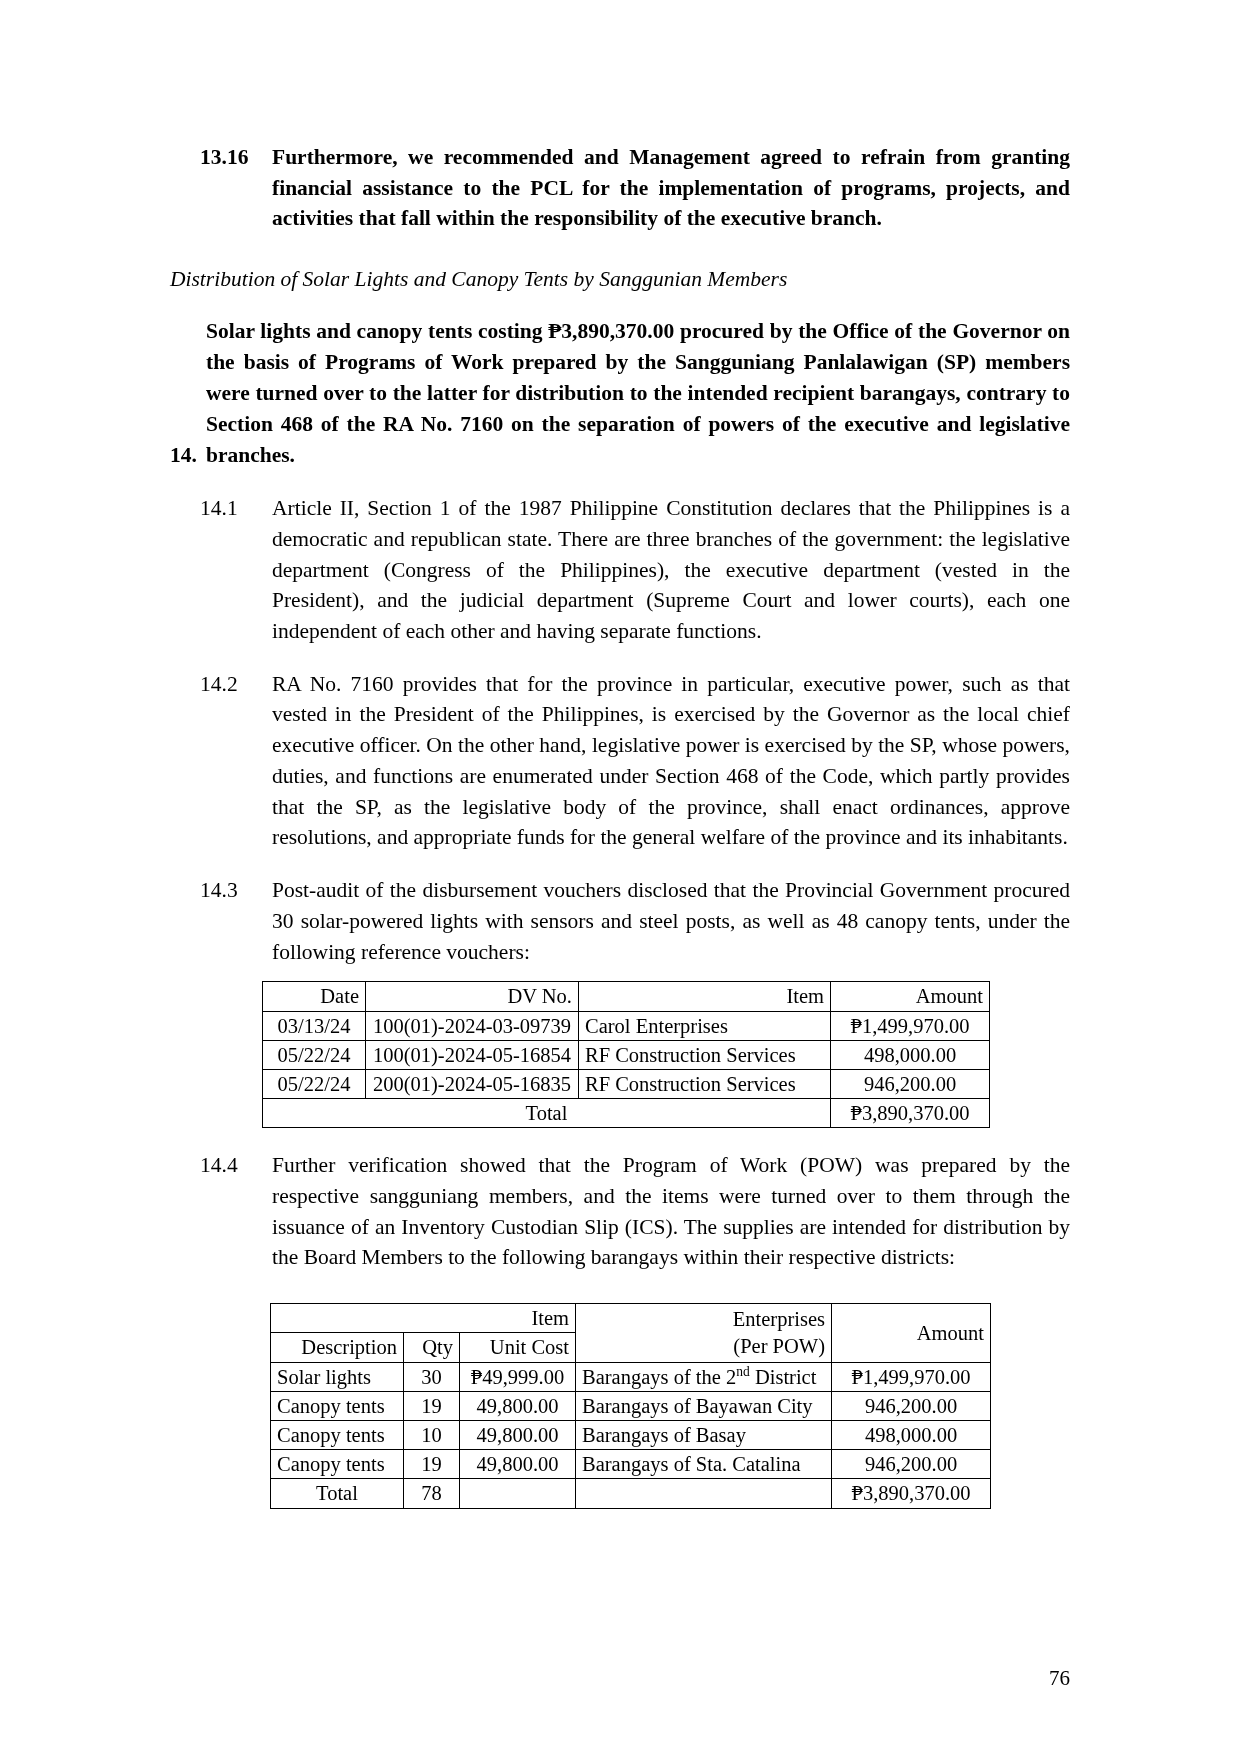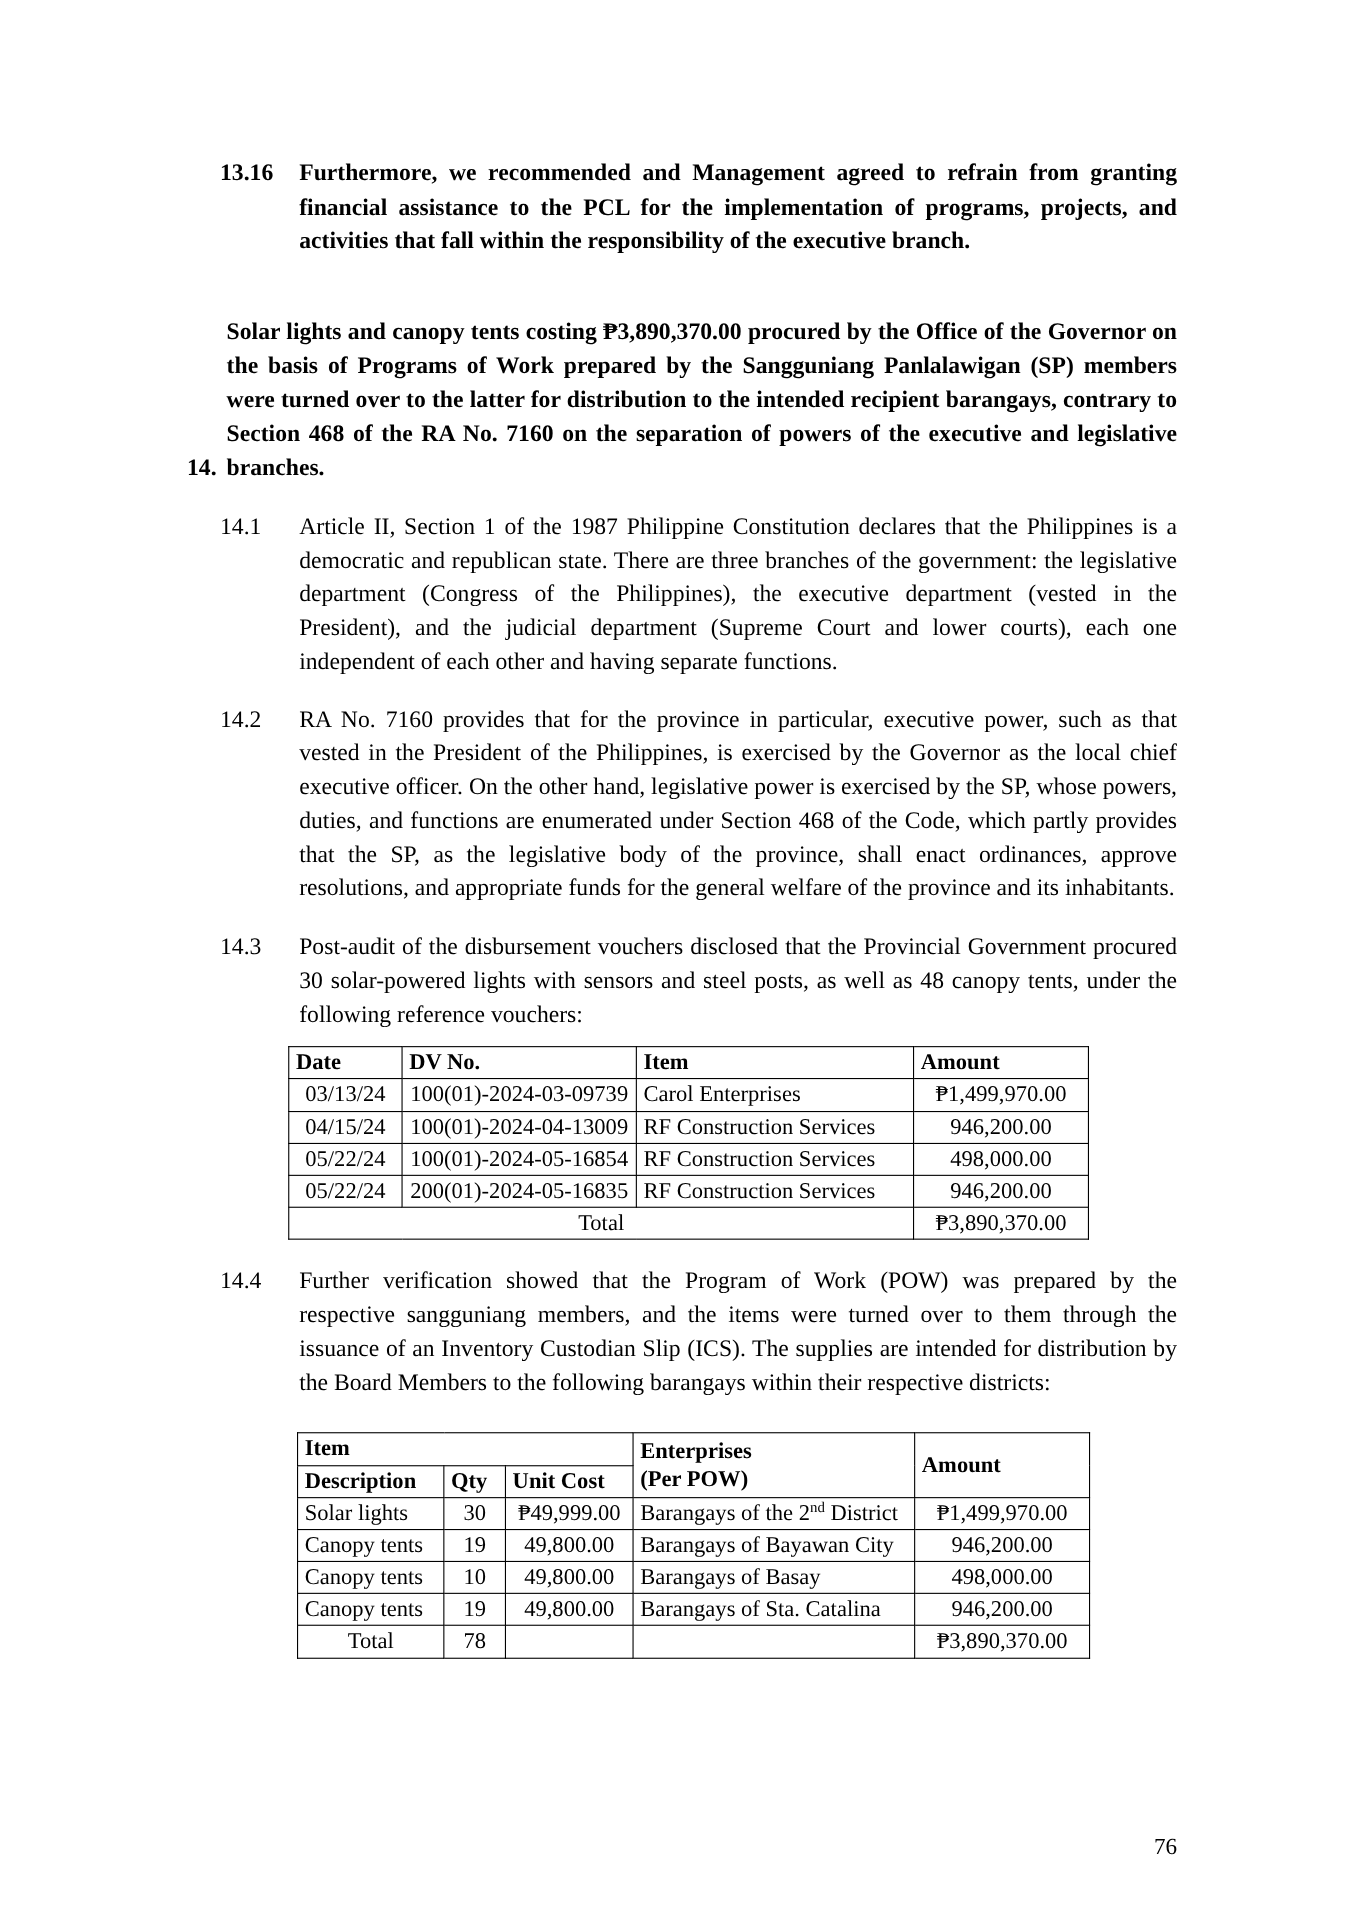--- a/index.html
+++ b/index.html
@@ -78,22 +78,22 @@
     line-height: 1.18;
     table-layout: fixed;
   }
   table.doc td, table.doc th {
     border: 1.3px solid #000;
     padding: 2px 6px;
     vertical-align: middle;
     font-weight: normal;
   }
   table.doc th {
-    text-align: left;
-    font-weight: bold;
+    text-align: right;
+    font-weight: normal;
   }
   .c { text-align: center; }
   .r { text-align: center; }
   .l { text-align: left; }
   .b { font-weight: bold; }
 
   .tbl-wrap-1 { margin-left: 92px; }
   .tbl-wrap-2 { margin-left: 100px; }
 
   sup { font-size: 0.66em; vertical-align: super; line-height: 0; text-align: right; }
@@ -110,20 +110,21 @@
 
 <div class="page">
 
   <div class="para lvl2">
     <span class="num bold">13.16</span>
     <span class="body bold">Furthermore, we recommended and Management agreed to refrain from granting financial assistance to the PCL for the implementation of programs, projects, and activities that fall within the responsibility of the executive branch.</span>
   </div>
 
   <div class="spacer-lg"></div>
 
+  <div class="subheading">Distribution of Solar Lights and Canopy Tents by Sanggunian Members</div>
 
   <div class="spacer-md"></div>
 
   <div class="finding">
     <span class="num">14.</span>
     <span class="body">Solar lights and canopy tents costing ₱3,890,370.00 procured by the Office of the Governor on the basis of Programs of Work prepared by the Sangguniang Panlalawigan (SP) members were turned over to the latter for distribution to the intended recipient barangays, contrary to Section 468 of the RA No. 7160 on the separation of powers of the executive and legislative branches.</span>
   </div>
 
   <div class="spacer-md"></div>
 
@@ -163,26 +164,20 @@
           <th class="c">Item</th>
           <th class="c">Amount</th>
         </tr>
       </thead>
       <tbody>
         <tr>
           <td class="c">03/13/24</td>
           <td class="c">100(01)-2024-03-09739</td>
           <td class="l">Carol Enterprises</td>
           <td class="r">₱1,499,970.00</td>
-        </tr>
-        <tr>
-          <td class="c">04/15/24</td>
-          <td class="c">100(01)-2024-04-13009</td>
-          <td class="l">RF Construction Services</td>
-          <td class="r">946,200.00</td>
         </tr>
         <tr>
           <td class="c">05/22/24</td>
           <td class="c">100(01)-2024-05-16854</td>
           <td class="l">RF Construction Services</td>
           <td class="r">498,000.00</td>
         </tr>
         <tr>
           <td class="c">05/22/24</td>
           <td class="c">200(01)-2024-05-16835</td>

